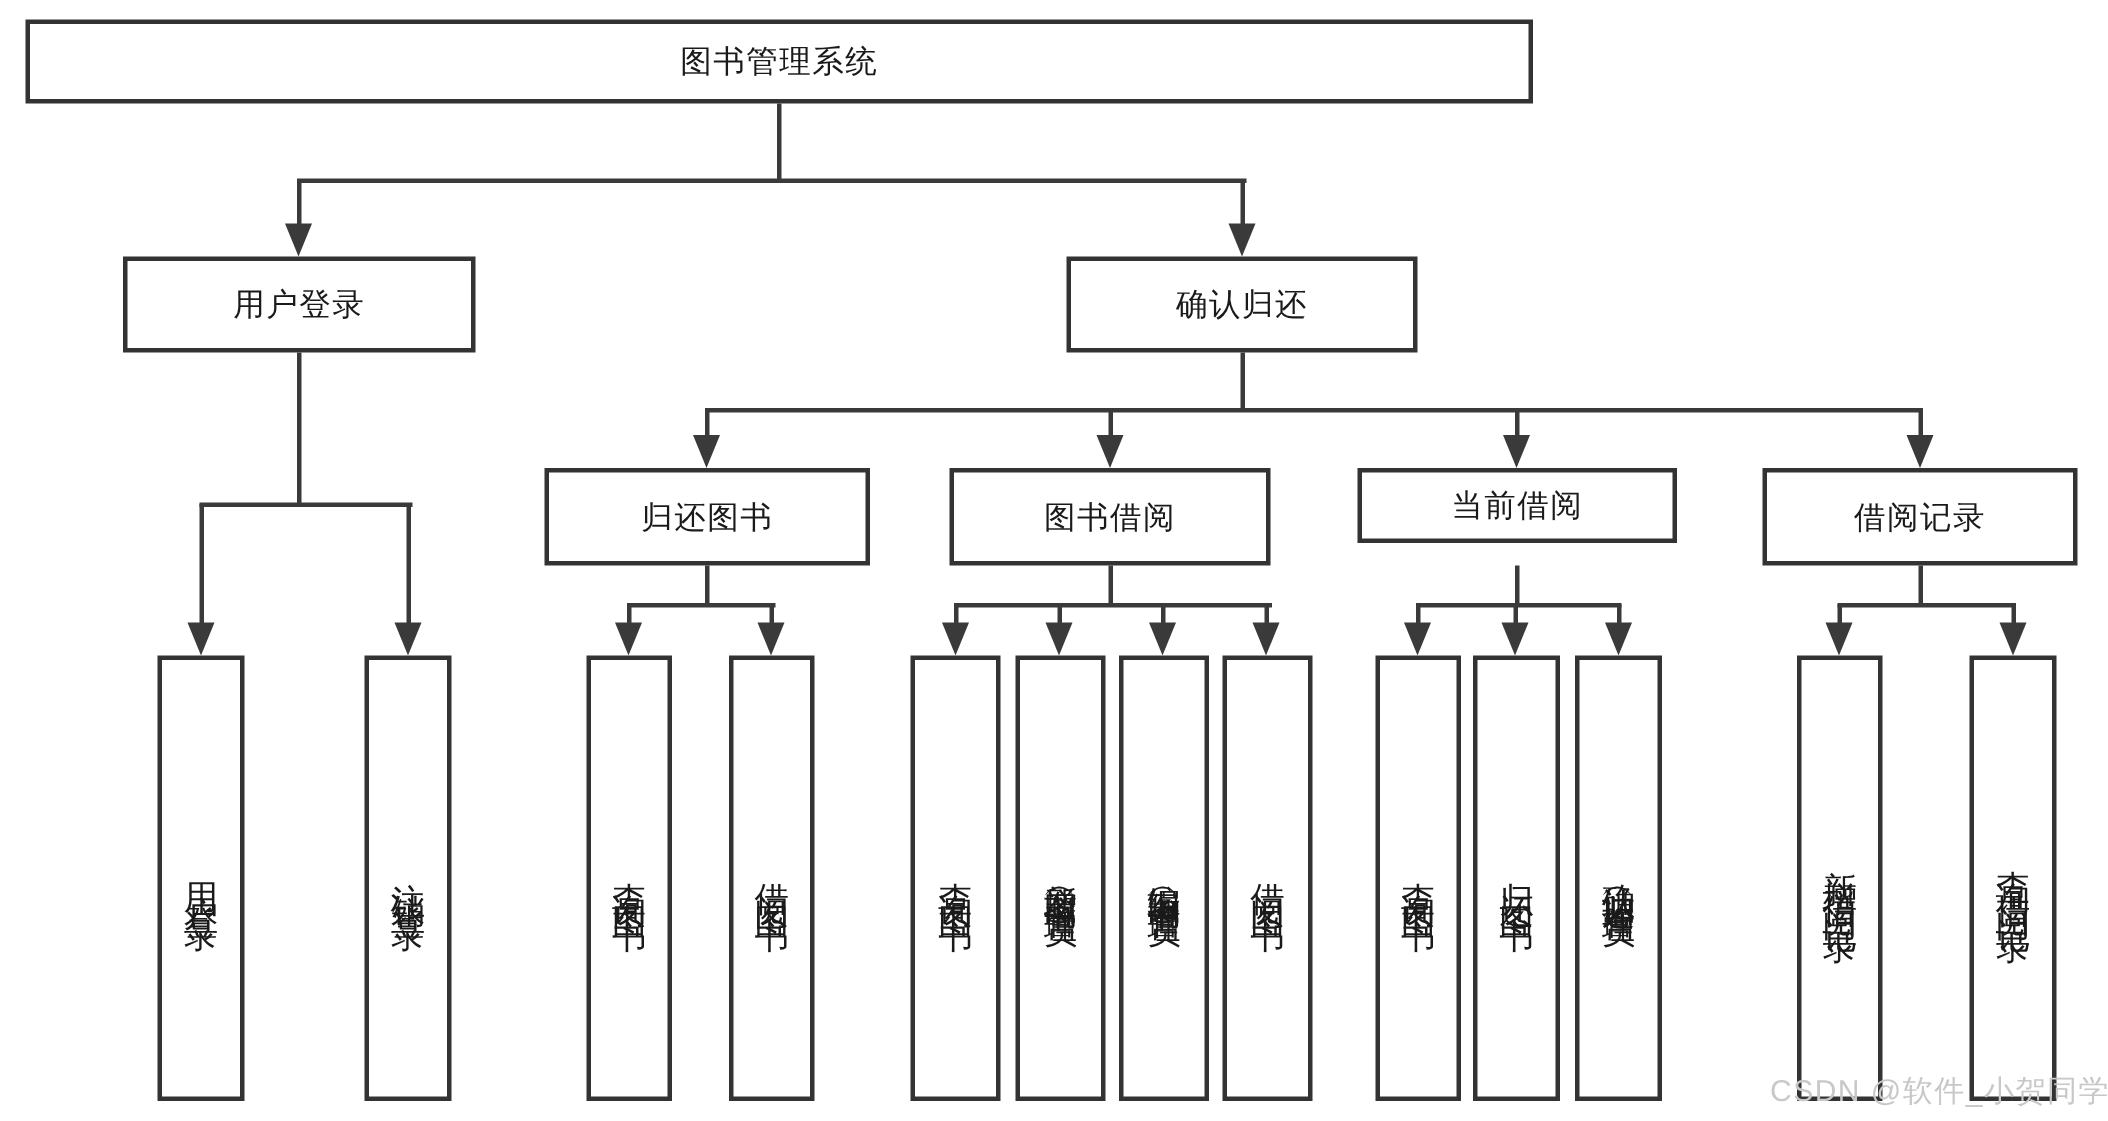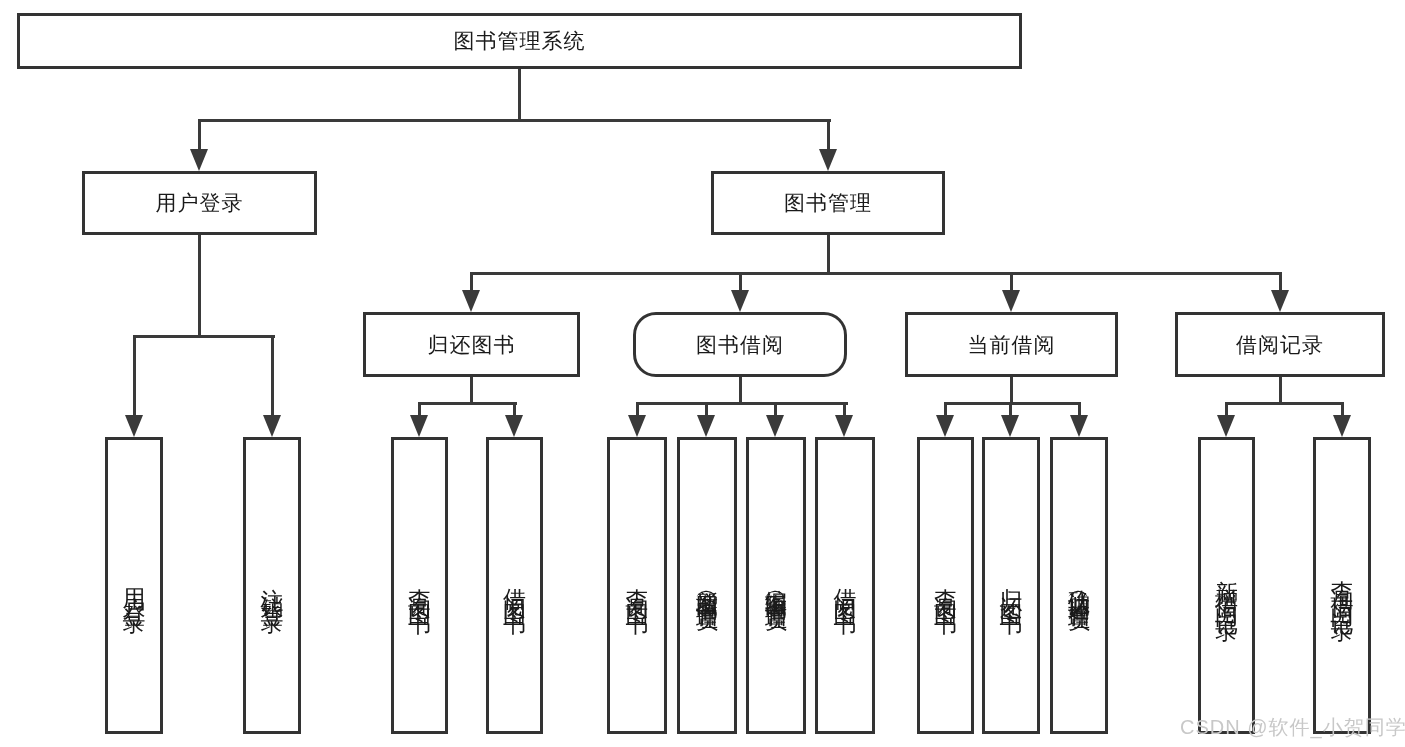--- a/index.html
+++ b/index.html
@@ -74,21 +74,21 @@
   <div class="ln" style="left:198px;top:119px;width:633px;height:3px;"></div>
   <div class="ln" style="left:198px;top:120px;width:3px;height:32px;"></div>
   <div class="ln" style="left:827px;top:120px;width:3px;height:32px;"></div>
   <div class="arr" style="left:190px;top:149px;"></div>
   <div class="arr" style="left:819px;top:149px;"></div>
 
   <div class="node" style="left:82px;top:171px;width:235px;height:64px;">
     <span>用户登录</span>
   </div>
   <div class="node" style="left:711px;top:171px;width:234px;height:64px;">
-    <span>图书管理</span>
+    <span>确认归还</span>
   </div>
 
   <div class="ln" style="left:198px;top:235px;width:3px;height:101px;"></div>
   <div class="ln" style="left:133px;top:335px;width:142px;height:3px;"></div>
   <div class="ln" style="left:133px;top:336px;width:3px;height:81px;"></div>
   <div class="ln" style="left:271px;top:336px;width:3px;height:81px;"></div>
   <div class="arr" style="left:125px;top:415px;"></div>
   <div class="arr" style="left:263px;top:415px;"></div>
 
   <div class="ln" style="left:827px;top:235px;width:3px;height:38px;"></div>
@@ -98,24 +98,24 @@
   <div class="ln" style="left:1010px;top:273px;width:3px;height:19px;"></div>
   <div class="ln" style="left:1279px;top:273px;width:3px;height:19px;"></div>
   <div class="arr" style="left:462px;top:290px;"></div>
   <div class="arr" style="left:731px;top:290px;"></div>
   <div class="arr" style="left:1002px;top:290px;"></div>
   <div class="arr" style="left:1271px;top:290px;"></div>
 
   <div class="node" style="left:363px;top:312px;width:217px;height:65px;">
     <span>归还图书</span>
   </div>
-  <div class="node" style="left:633px;top:312px;width:214px;height:65px;border-radius:23px;">
+  <div class="node" style="left:633px;top:312px;width:214px;height:65px;">
     <span>图书借阅</span>
   </div>
-  <div class="node" style="left:905px;top:312px;width:213px;height:65px;">
+  <div class="node" style="left:905px;top:312px;width:213px;height:50px;">
     <span>当前借阅</span>
   </div>
   <div class="node" style="left:1175px;top:312px;width:210px;height:65px;">
     <span>借阅记录</span>
   </div>
 
   <div class="ln" style="left:470px;top:377px;width:3px;height:27px;"></div>
   <div class="ln" style="left:418px;top:402px;width:99px;height:3px;"></div>
   <div class="ln" style="left:418px;top:403px;width:3px;height:15px;"></div>
   <div class="ln" style="left:513px;top:403px;width:3px;height:15px;"></div>

